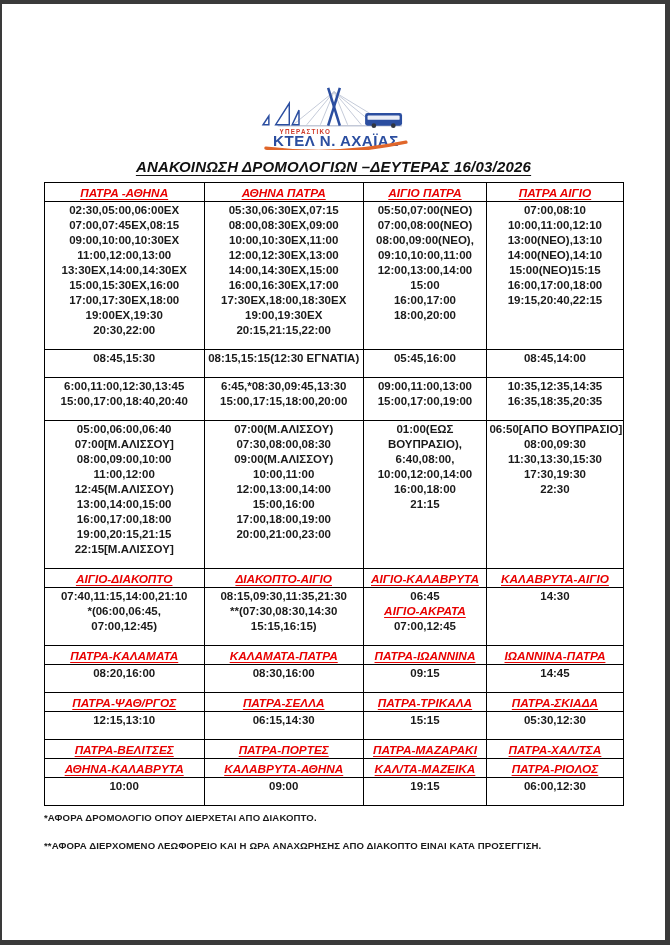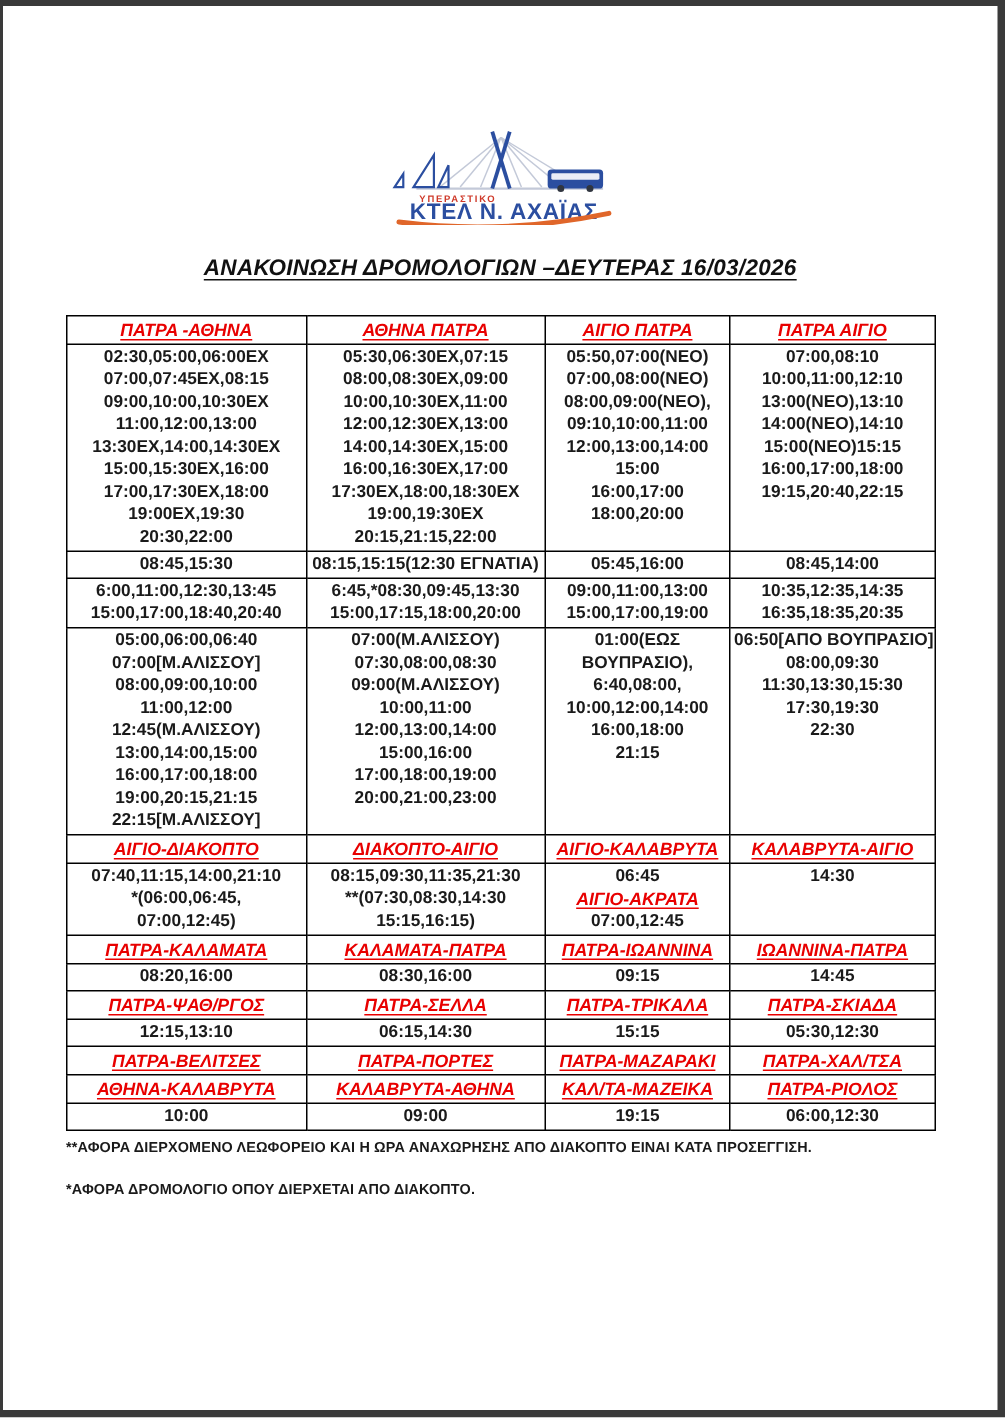--- a/index.html
+++ b/index.html
@@ -23,40 +23,40 @@
     border-top:4px solid var(--frame);
     border-right:5px solid var(--frame);
     border-bottom:5px solid var(--frame);
     border-left:2px solid var(--frame);
   }
   .logo-wrap{
     margin:76px auto 0 auto;width:160px;height:70px;
     display:flex;align-items:flex-end;justify-content:center;
   }
   .doc-title{
-    margin-top:20px;text-align:center;
+    margin-top:8px;text-align:center;
   }
   .doc-title span{
     font-size:15px;font-weight:bold;font-style:italic;color:#111;
     text-decoration:underline;text-underline-offset:3px;
     letter-spacing:0.2px;
   }
   table.sched{
-    width:580px;margin:22px auto 0 auto;
+    width:580px;margin:6px auto 0 auto;
     border-collapse:collapse;table-layout:fixed;border-radius:11px;
   }
   table.sched th,table.sched td{
     border:1.5px solid var(--table-border);
     padding:0 2px;text-align:center;
   }
   table.sched th{
     height:17px;vertical-align:middle;
   }
   table.sched td{
-    vertical-align:top;padding-top:1px;padding-bottom:1px;
+    vertical-align:top;padding-top:1px;padding-bottom:11px;
   }
   .hdr-text, .subhdr{
     color:var(--header-red);font-weight:bold;font-style:italic;
     font-size:11.8px;line-height:15px;
     text-decoration:underline;text-underline-offset:2px;
     white-space:nowrap;
   }
   .time-line{
     color:var(--time-text);font-weight:bold;
     font-size:11.5px;line-height:15px;white-space:nowrap;
@@ -335,17 +335,17 @@
             <div class="time-line">19:15</div>
           </td>
           <td>
             <div class="time-line">06:00,12:30</div>
           </td>
         </tr>
       </tbody>
   </table>
 
   <div class="footnotes">
+    <p class="footnote">*ΑΦΟΡΑ ΔΡΟΜΟΛΟΓΙΟ ΟΠΟΥ ΔΙΕΡΧΕΤΑΙ ΑΠΟ ΔΙΑΚΟΠΤΟ.</p>
     <p class="footnote">**ΑΦΟΡΑ ΔΙΕΡΧΟΜΕΝΟ ΛΕΩΦΟΡΕΙΟ ΚΑΙ Η ΩΡΑ ΑΝΑΧΩΡΗΣΗΣ ΑΠΟ ΔΙΑΚΟΠΤΟ ΕΙΝΑΙ ΚΑΤΑ ΠΡΟΣΕΓΓΙΣΗ.</p>
-    <p class="footnote">*ΑΦΟΡΑ ΔΡΟΜΟΛΟΓΙΟ ΟΠΟΥ ΔΙΕΡΧΕΤΑΙ ΑΠΟ ΔΙΑΚΟΠΤΟ.</p>
   </div>
 
 </div>
 
 </body></html>

